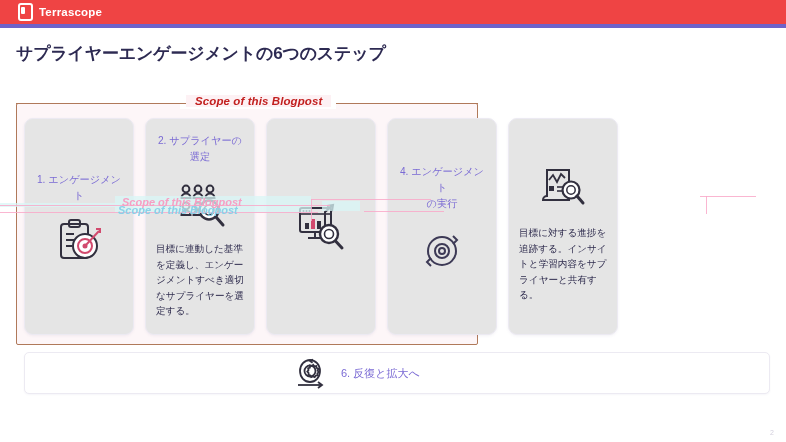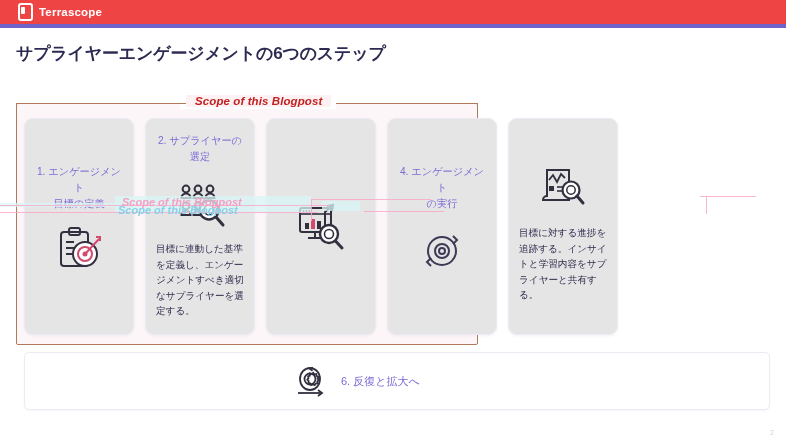--- a/index.html
+++ b/index.html
@@ -91,21 +91,21 @@
   .ghost-line.vert{width:1px;height:22px;background:#f9a9c9;}
   .ghost-text{
     position:absolute;font-size:11px;font-style:italic;font-weight:bold;
     white-space:nowrap;
   }
   .ghost-text.pink{color:#f79ec3;}
   .ghost-text.blue{color:#8ad0e8;}
   .ghost-band{position:absolute;background:#d8f6f6;opacity:.75;}
   
   .bottom-card{
-    position:absolute;left:24px;top:352px;width:746px;height:58px;
+    position:absolute;left:24px;top:352px;width:746px;height:42px;
     background:#ffffff;border:1px solid #eceaf2;border-radius:5px;
     box-sizing:border-box;display:flex;align-items:center;
     box-shadow:0 1px 2px rgba(80,70,130,.05);
   }
   .bottom-icon{margin-left:268px;display:flex;align-items:center;}
   .bottom-label{
     margin-left:14px;font-size:11px;color:#7a6ad4;
   }
   .page-num{
     position:absolute;right:12px;bottom:6px;
@@ -127,21 +127,20 @@
 
 <div class="scope-box"></div>
 <div class="scope-mask"></div>
 <div class="scope-label">Scope of this Blogpost</div>
 
 <div class="cards">
 
   <div class="card tall">
     <div class="card-title">
       <div>1. エンゲージメント</div>
-      <div>目標の定義</div>
     </div>
     <div class="card-icon">
       <svg width="54" height="54" viewBox="0 0 54 54">
         <rect x="9" y="8" width="27" height="34" rx="3" fill="none" stroke="#32303f" stroke-width="2"></rect>
         <rect x="17" y="4" width="11" height="7" rx="2" fill="none" stroke="#32303f" stroke-width="2"></rect>
         <line x1="14" y1="18" x2="22" y2="18" stroke="#32303f" stroke-width="2"></line>
         <line x1="14" y1="24" x2="22" y2="24" stroke="#32303f" stroke-width="2"></line>
         <line x1="14" y1="30" x2="20" y2="30" stroke="#32303f" stroke-width="2"></line>
         <circle cx="33" cy="30" r="12" fill="#ffffff" stroke="#32303f" stroke-width="2"></circle>
         <circle cx="33" cy="30" r="7" fill="none" stroke="#d24a6e" stroke-width="2"></circle>

